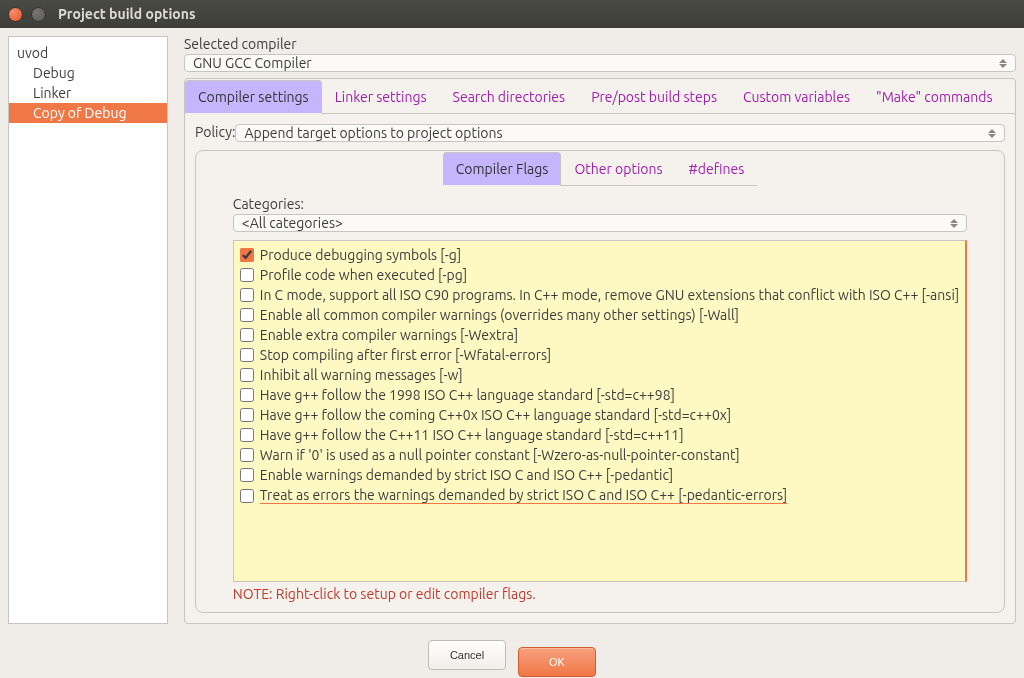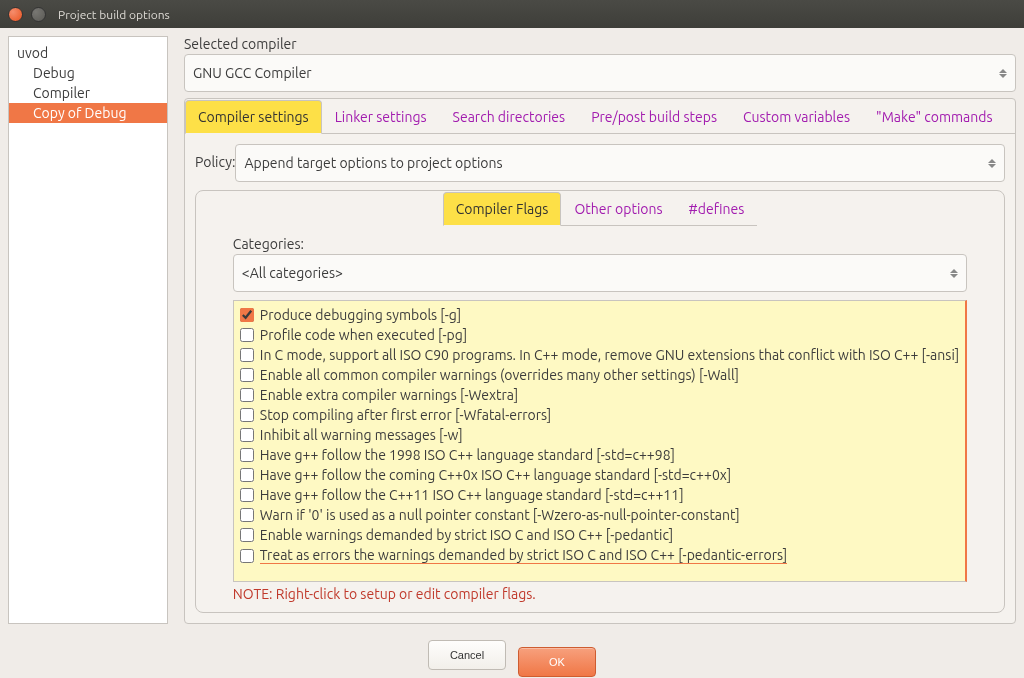--- a/index.html
+++ b/index.html
@@ -3,44 +3,44 @@
 <meta charset="utf-8">
 <style>
   * { box-sizing: border-box; margin: 0; padding: 0; }
   body { font-family: "Ubuntu", "Segoe UI", sans-serif; background: #f0ece8; width: 1024px; height: 678px; overflow: hidden; font-size: 14px; color: #3c3c3c; }
 
   
   .titlebar { height: 28px; background: linear-gradient(#4a4a45, #3e3e39); display: flex; align-items: center; padding: 0 8px; gap: 8px; }
   .window-btn { width: 15px; height: 15px; border-radius: 50%; border: 1px solid #333; display:inline-block; }
   .btn-close { background: radial-gradient(circle at 30% 30%, #f58d6d, #e95420); }
   .btn-min { background: radial-gradient(circle at 30% 30%, #787773, #5b5a55); }
-  .titlebar-text { color: #dedbd5; font-weight: normal; font-size: 12px; margin-left: 4px; }
+  .titlebar-text { color: #dedbd5; font-weight: bold; font-size: 14px; margin-left: 4px; }
 
   .content { display: flex; height: 604px; padding: 8px; gap: 4px; }
 
   
   .tree { width: 160px; background: #fff; border: 1px solid #c8c4bf; padding: 6px 0; font-size: 14px; }
   .tree-item { padding: 2px 8px; cursor: pointer; }
   .tree-child { padding-left: 24px; }
   .tree-selected { background: #f07746; color: #fff; }
 
   
   .panel { flex: 1; display: flex; flex-direction: column; gap: 6px; padding-left: 12px; }
   .field-label { color: #3c3c3c; font-size: 14px; margin-bottom: 2px; }
 
-  .combo { background: #fbfaf8; border: 1px solid #c8c4bf; border-radius: 4px; height: 38px; display: flex; align-items: center; padding: 0 8px; justify-content: space-between; cursor: pointer; }
+  .combo { background: #fbfaf8; border: 1px solid #c8c4bf; border-radius: 4px; height: 18px; display: flex; align-items: center; padding: 0 8px; justify-content: space-between; cursor: pointer; }
   .combo-spinner { display:flex; flex-direction:column; gap:1px; }
   .spin-arrow { width:0; height:0; border-left:4px solid transparent; border-right:4px solid transparent; }
   .spin-up { border-bottom:4px solid #888; }
   .spin-down { border-top:4px solid #888; }
 
   .outer-tabs { border: 1px solid #c8c4bf; border-radius: 4px; background: #f5f2ee; flex: 1; display: flex; flex-direction: column; }
   .tab-strip { display: flex; border-bottom: 1px solid #c8c4bf; position: relative; top: 0; }
   .tab { padding: 8px 12px; border: 1px solid transparent; border-bottom: none; cursor: pointer; color: #a21caf; position: relative; top: 1px; }
-  .tab.active { background: #fde047; border: 1px solid #c8c4bf; border-bottom: 1px solid #f5f2ee; border-radius: 4px 4px 0 0; color: #333; }
+  .tab.active { background: #c4b5fd; border: 1px solid #c8c4bf; border-bottom: 1px solid #f5f2ee; border-radius: 4px 4px 0 0; color: #333; }
   .tab-body { padding: 10px; display: flex; flex-direction: column; gap: 8px; flex:1; min-height:0; }
 
   .policy-row { display: flex; align-items: center; }
   .policy-row .combo { flex: 1; }
 
   .inner-tabs { border: 1px solid #c8c4bf; border-radius: 8px; background: #f5f2ee; flex:1; display: flex; flex-direction: column; min-height:0;align-items:center; }
   .inner-tab-body { padding: 10px; flex:1; display:flex; flex-direction:column; min-height:0; }
 
   .flag-list { background: #fef9c3; border: 1px solid #c8c4bf; flex:1; overflow-y: auto; padding: 4px 6px; border-right: 2px solid #f07746; }
   .flag-row { display: flex; align-items: center; gap: 6px; padding: 2px 0; cursor: pointer; }
@@ -59,21 +59,21 @@
   <span class="window-btn btn-close"></span>
   <span class="window-btn btn-min"></span>
   <span class="titlebar-text">Project build options</span>
 </div>
 
 <div class="content">
 
   <div class="tree">
     <div class="tree-item">uvod</div>
     <div class="tree-item tree-child">Debug</div>
-    <div class="tree-item tree-child">Compiler</div>
+    <div class="tree-item tree-child">Linker</div>
     <div class="tree-item tree-child tree-selected">Copy of Debug</div>
   </div>
 
   <div class="panel">
 
     <div>
       <div class="field-label">Selected compiler</div>
       <div class="combo">
         <span>GNU GCC Compiler</span>
         <span class="combo-spinner">

